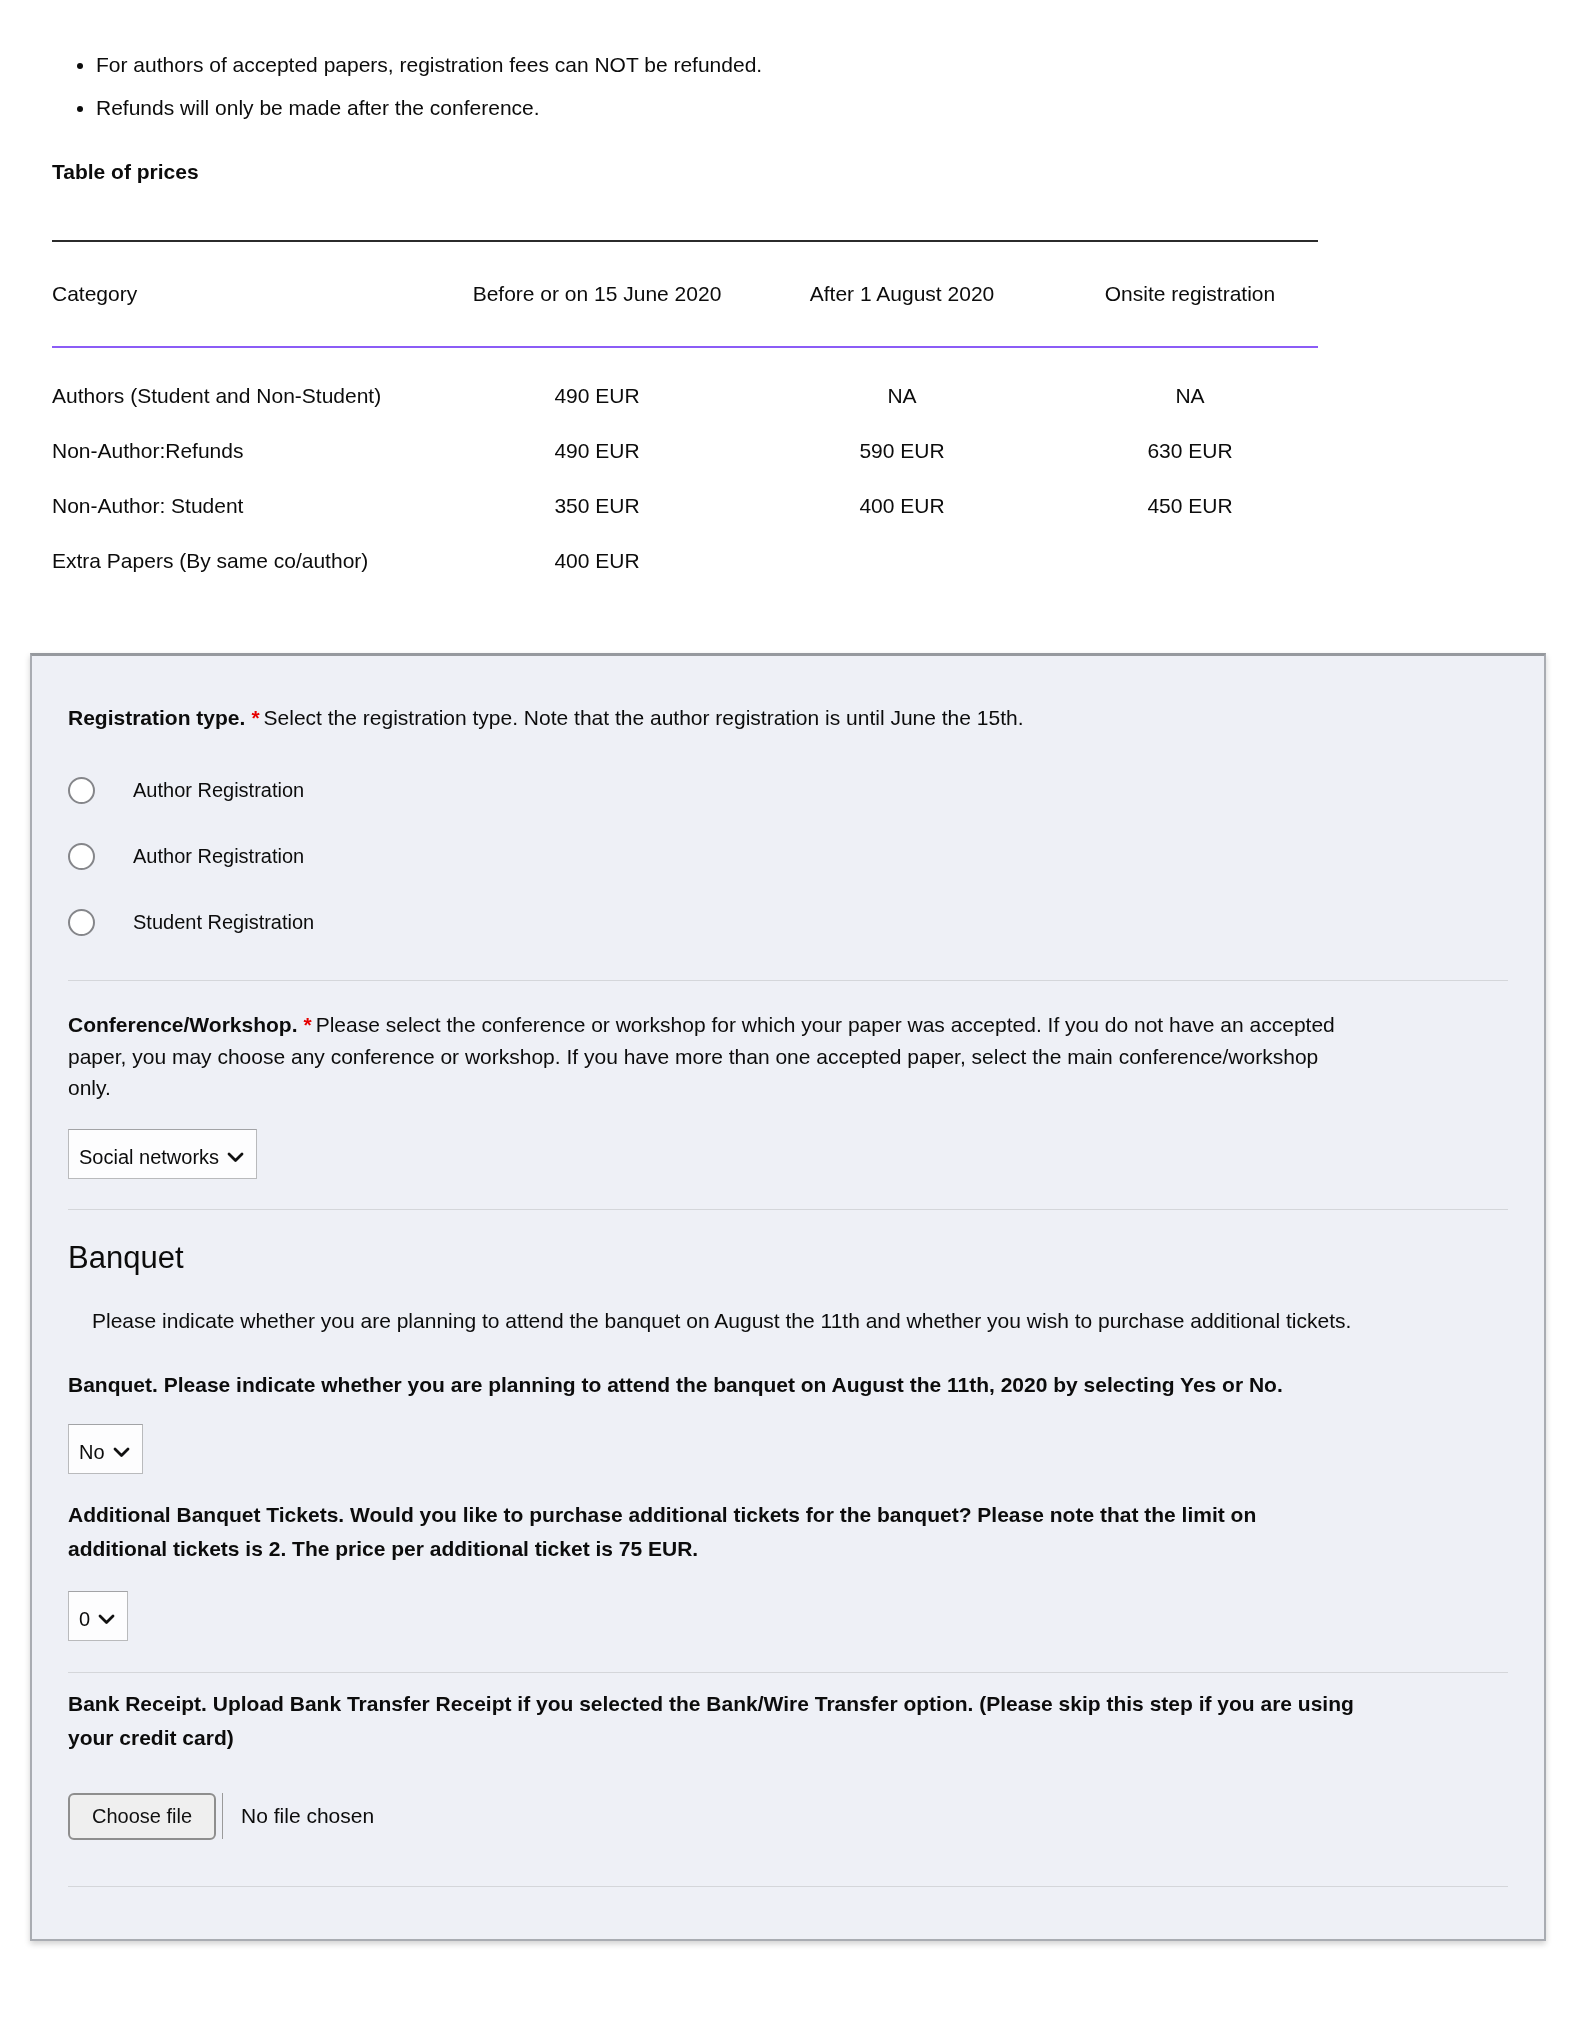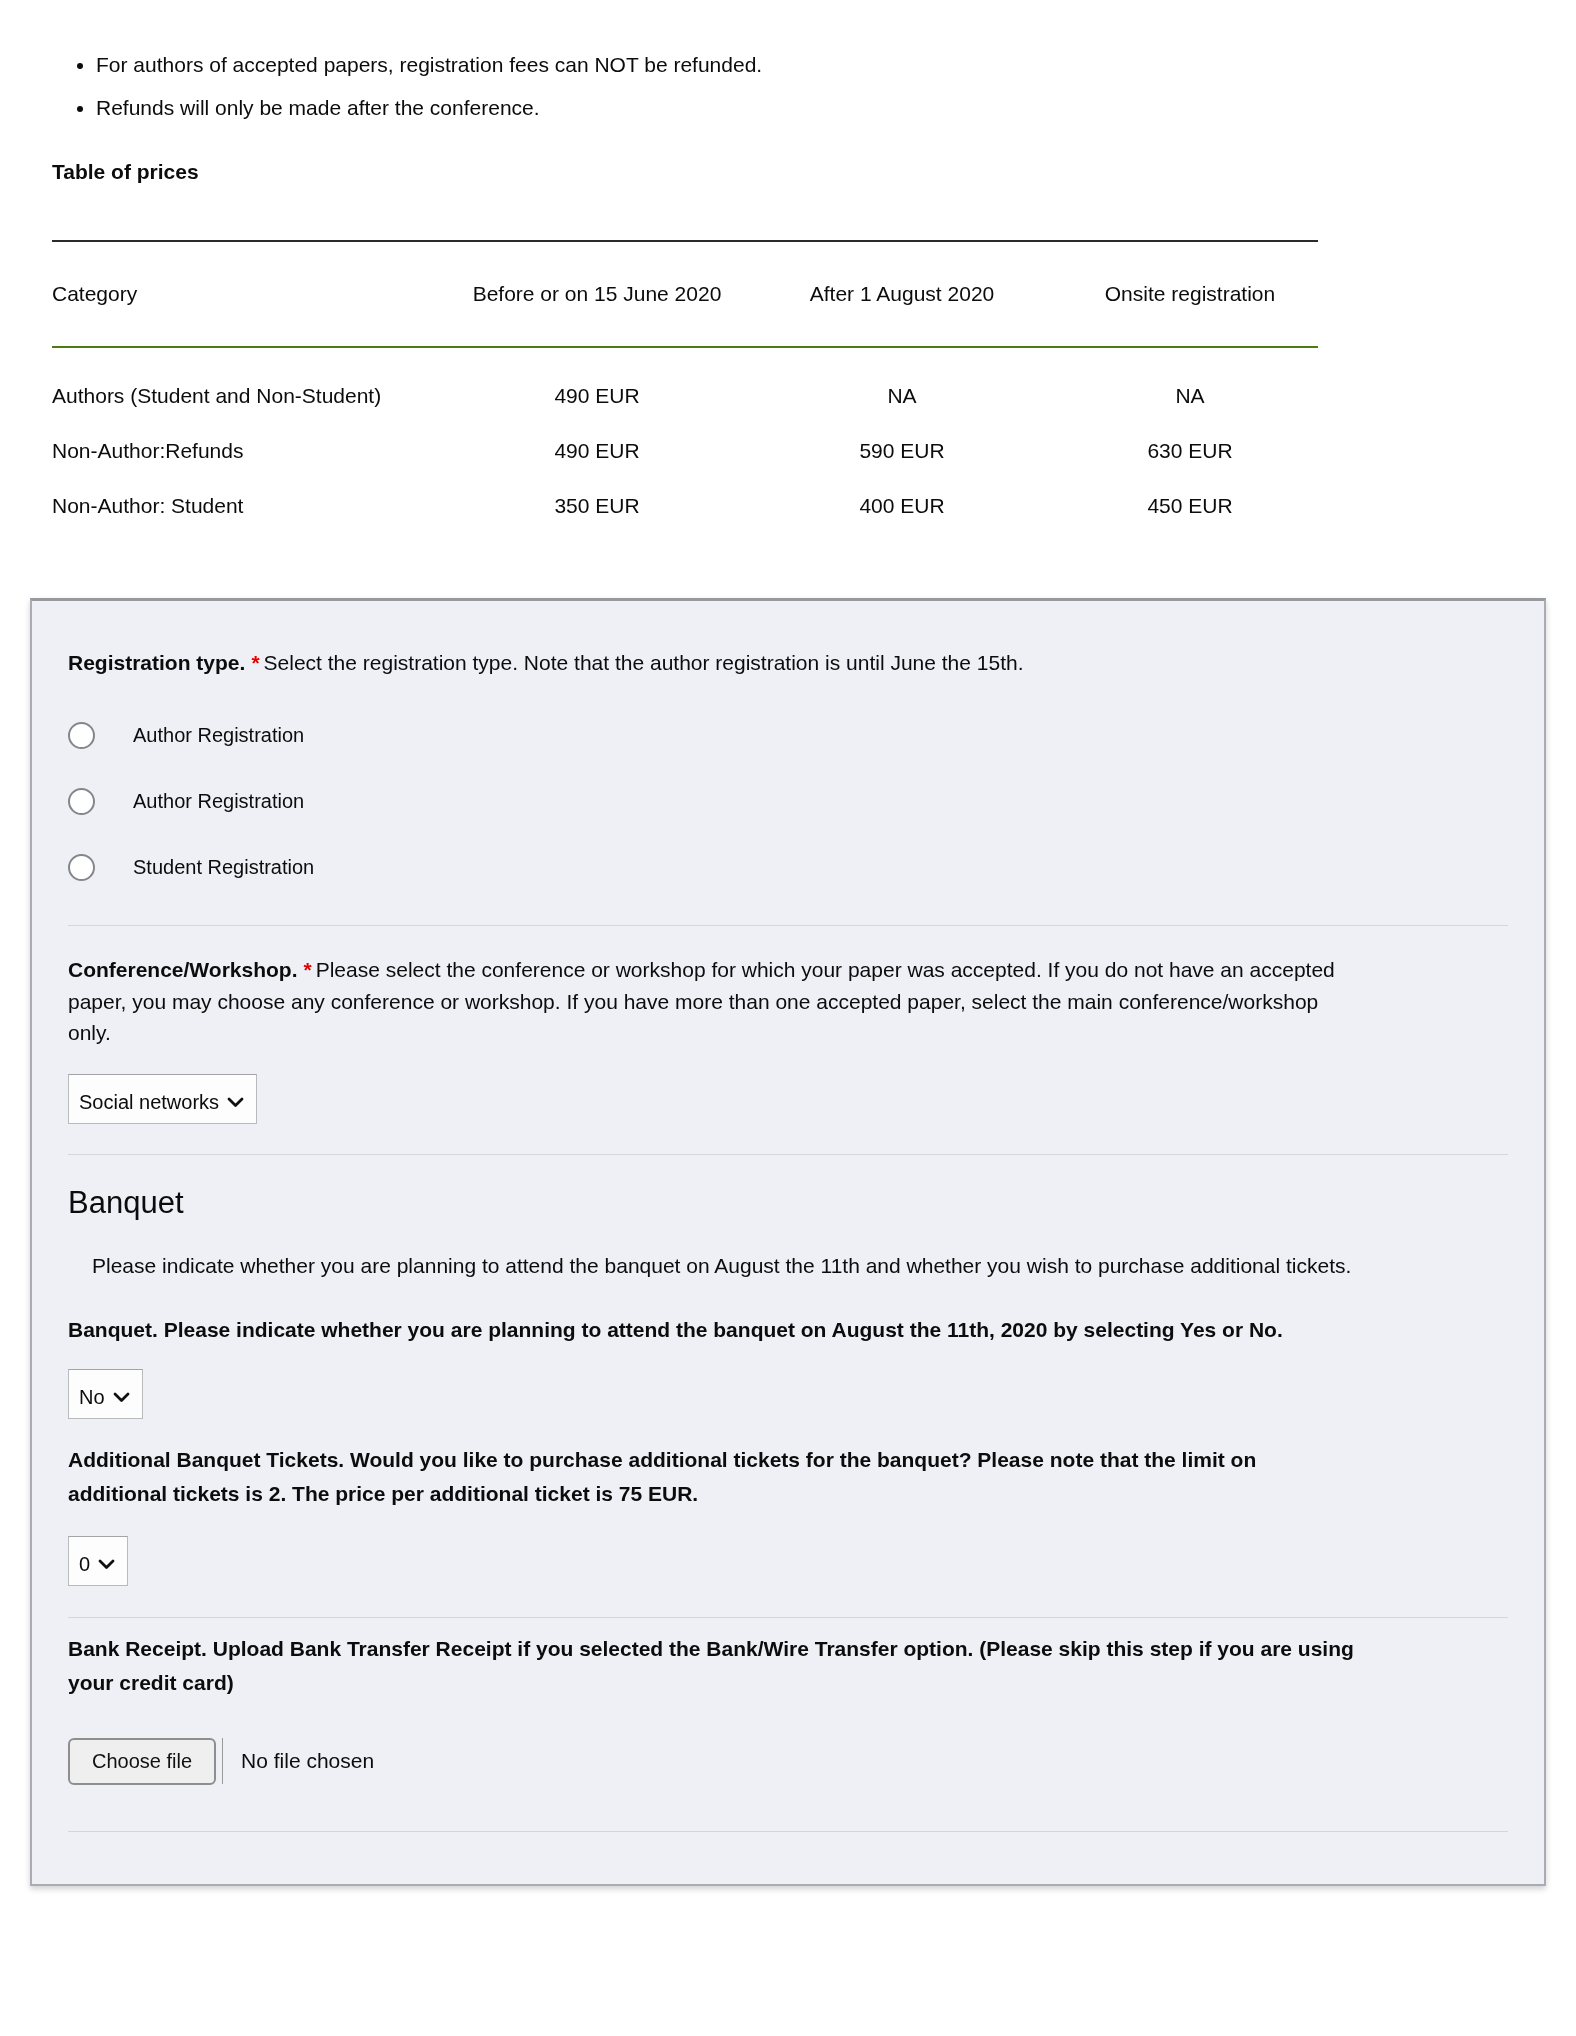--- a/index.html
+++ b/index.html
@@ -19,21 +19,21 @@
 
   table.prices{
     border-collapse:collapse;
     width:1266px;
     margin-top:56px;
     font-size:21px;
   }
   table.prices th{
     font-weight:400;
     border-top:2px solid #2b2b2b;
-    border-bottom:2px solid #4d7c0f;
+    border-bottom:2px solid #8b5cf6;
     padding:40px 0;
     text-align:center;
   }
   table.prices th:first-child{text-align:left;}
   table.prices td{
     padding:15px 0 16px 0;
     text-align:center;
   }
   table.prices td:first-child{text-align:left;}
   table.prices tbody tr:first-child td{padding-top:36px;}
@@ -139,20 +139,26 @@
         <td>Non-Author:Refunds</td>
         <td>490 EUR</td>
         <td>590 EUR</td>
         <td>630 EUR</td>
       </tr>
       <tr>
         <td>Non-Author: Student</td>
         <td>350 EUR</td>
         <td>400 EUR</td>
         <td>450 EUR</td>
+      </tr>
+      <tr>
+        <td>Extra Papers (By same co/author)</td>
+        <td>400 EUR</td>
+        <td></td>
+        <td></td>
       </tr>
     </tbody>
   </table>
 </div>
 
 <div class="panel">
 
   
   <p class="field-label">
     <b>Registration type.</b><span class="req">*</span><span>Select the registration type. Note that the author registration is until June the 15th.</span>

